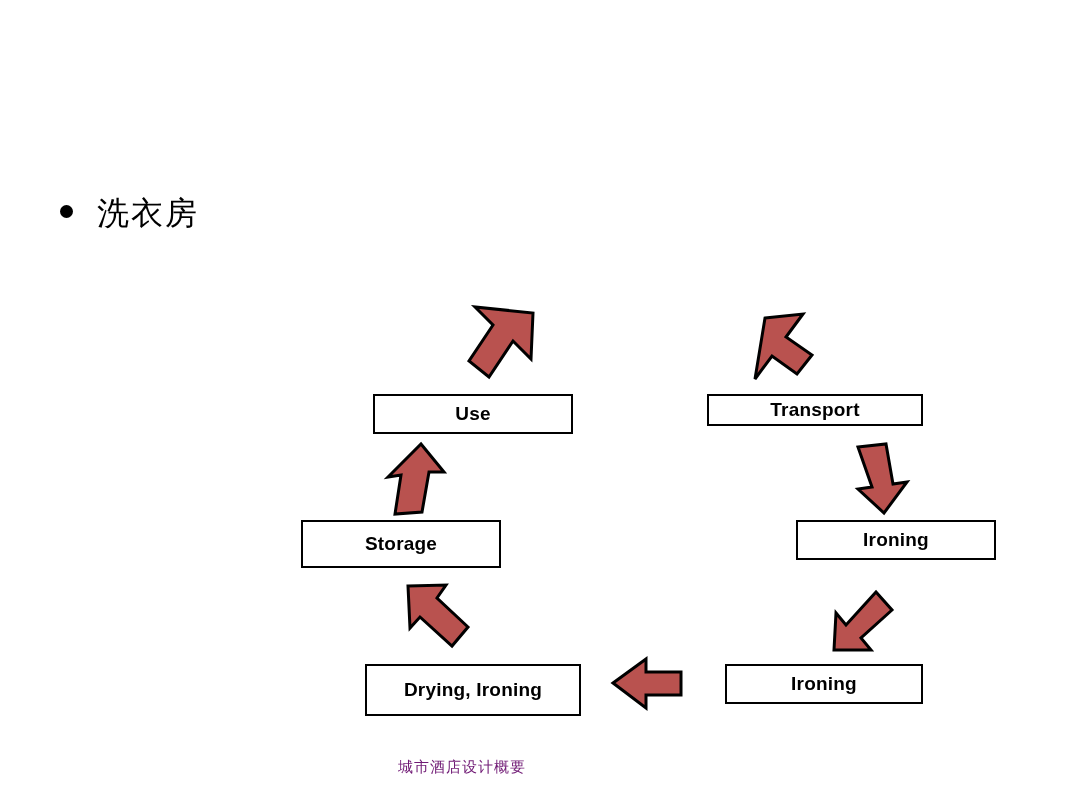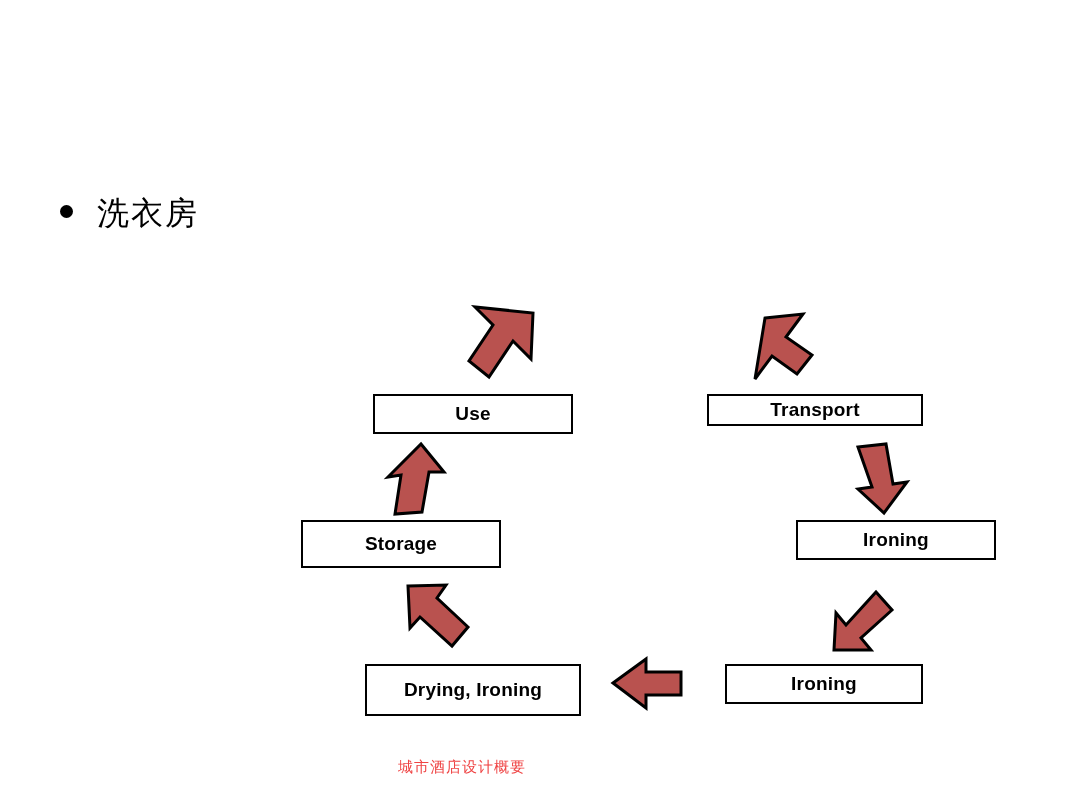--- a/index.html
+++ b/index.html
@@ -103,21 +103,21 @@
 
   
   #footer {
     position: absolute;
     left: 0;
     top: 758px;
     width: 924px;
     text-align: center;
     font-family: "Liberation Serif", "DejaVu Serif", serif;
     font-size: 15px;
-    color: #ef4444;
+    color: #701a75;
     letter-spacing: 1px;
   }
 </style>
 </head>
 <body>
 
 <div id="slide">
 
 
   <div id="bullet-row">

